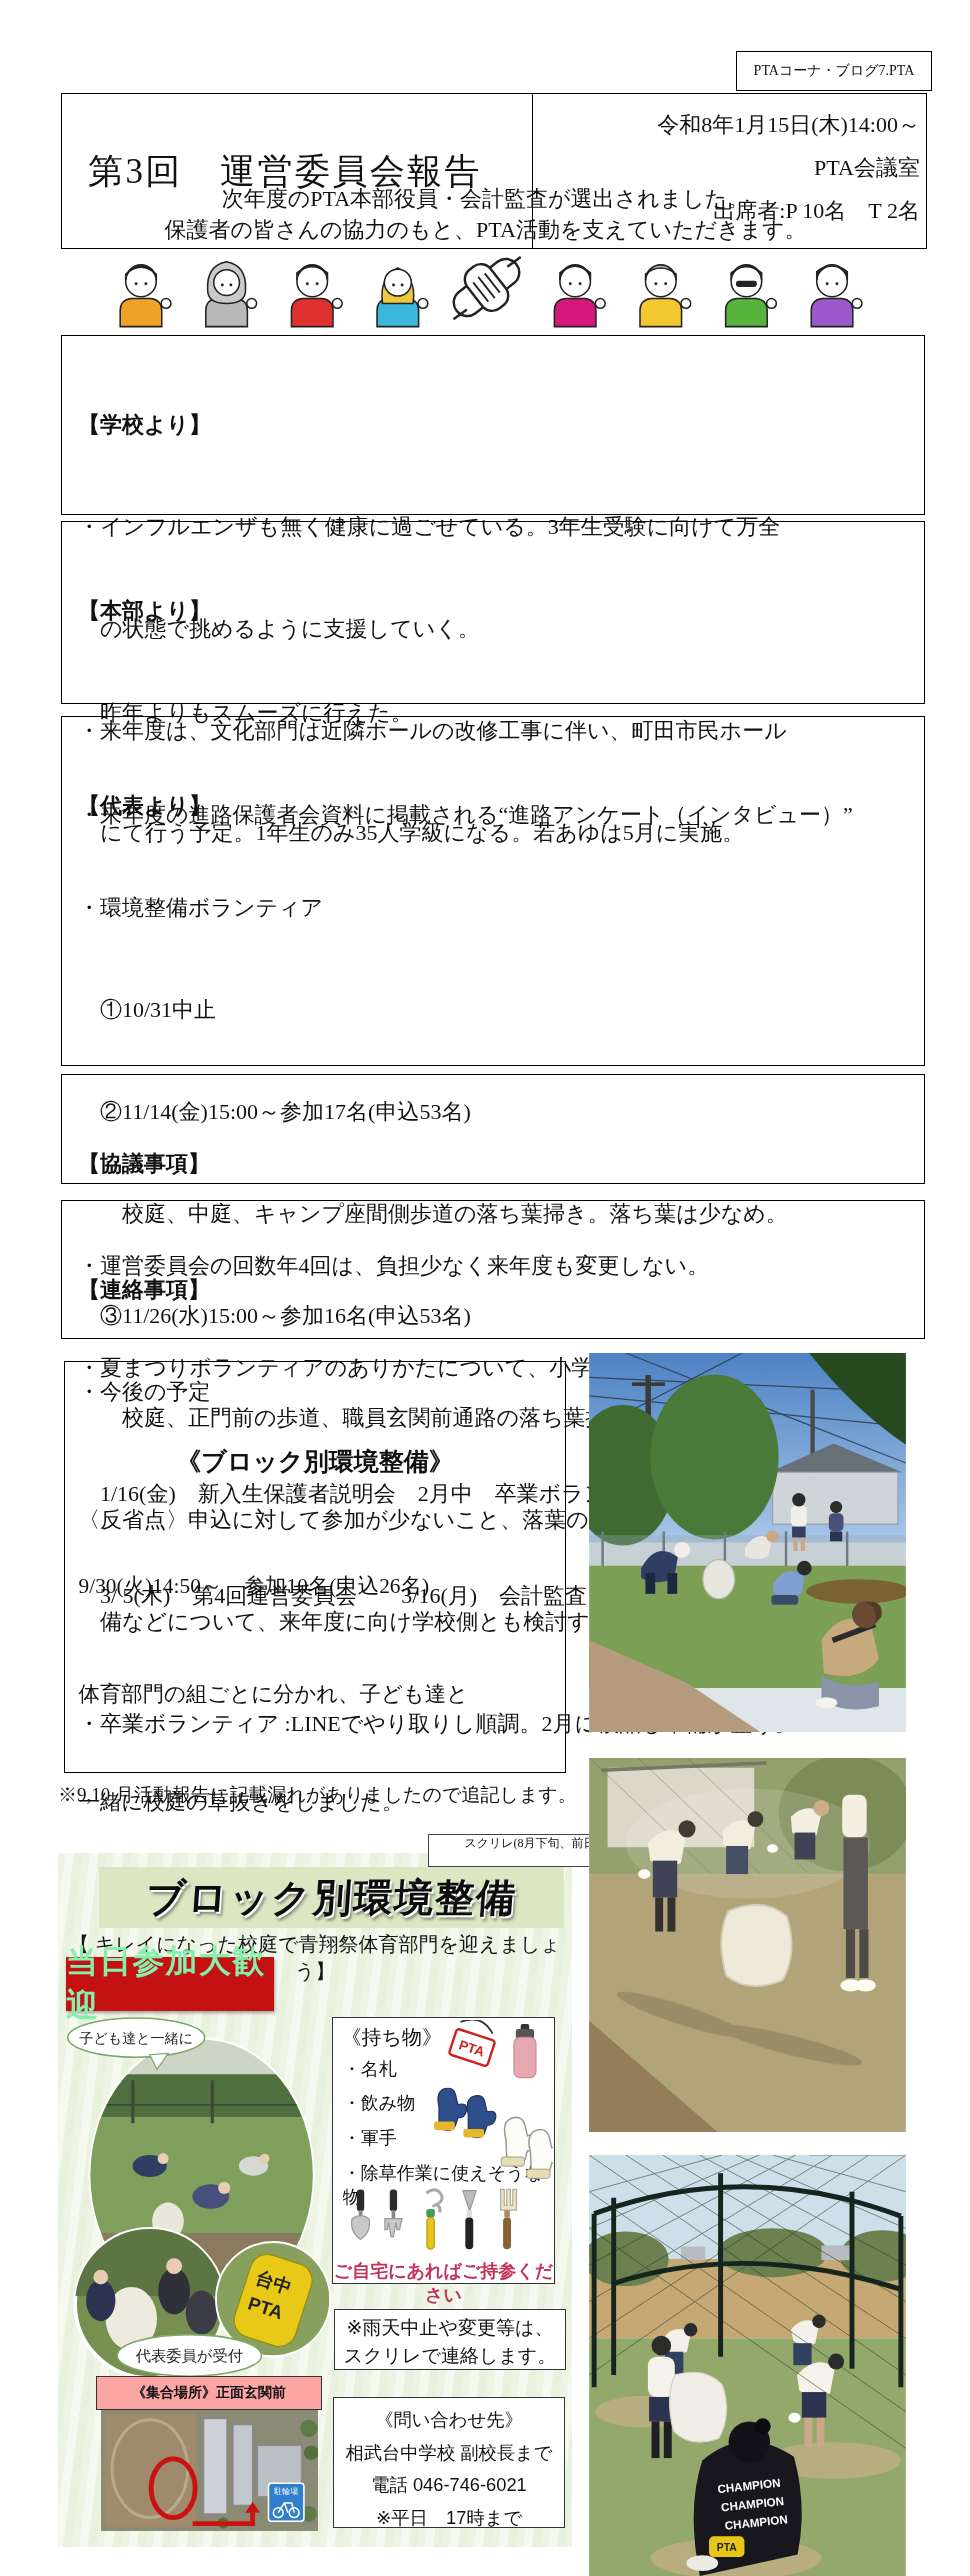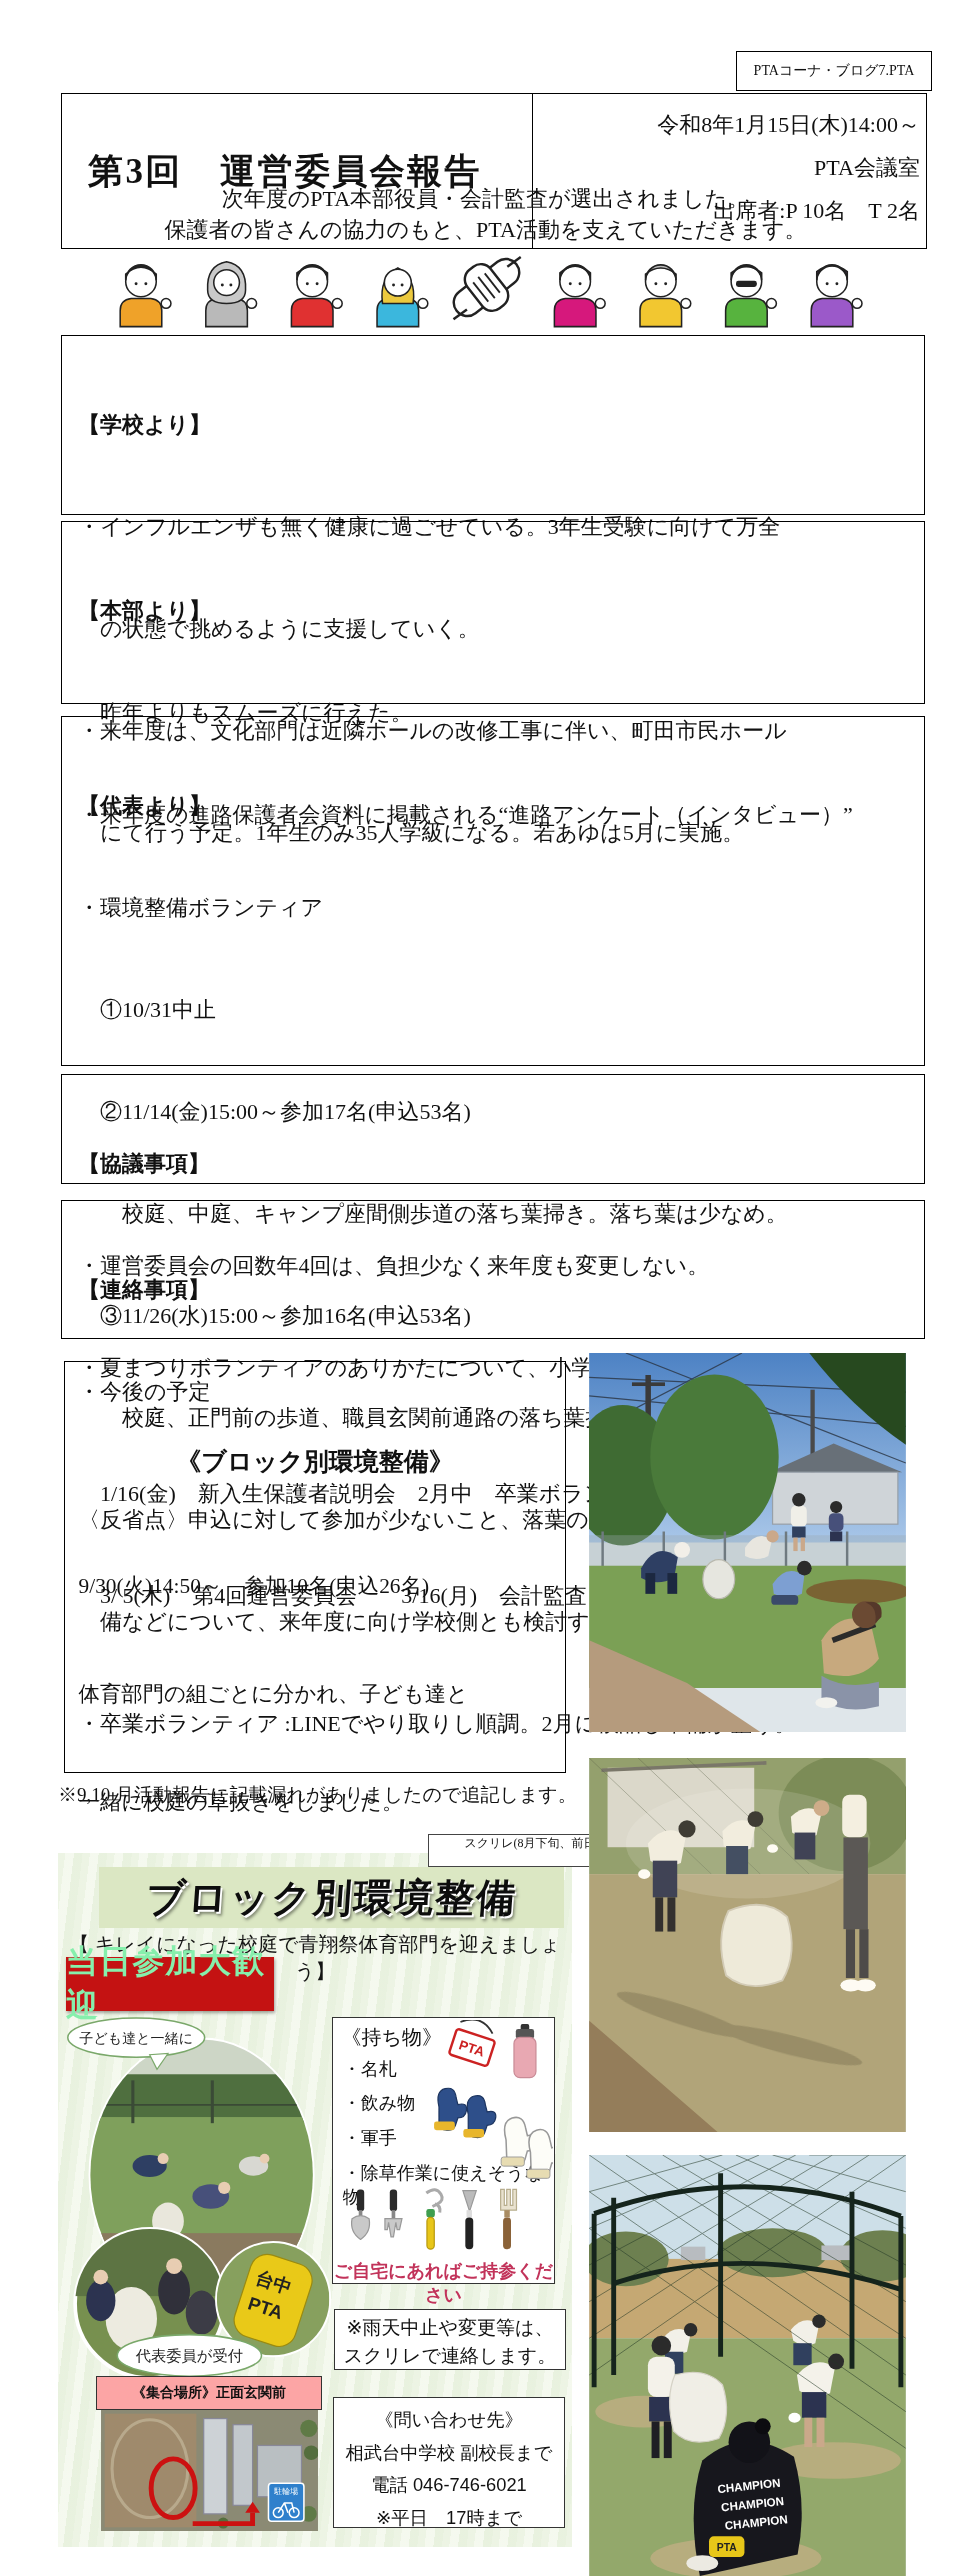--- a/index.html
+++ b/index.html
@@ -6,21 +6,21 @@
   .page{position:relative;width:971px;height:2576px;background:#ffffff;overflow:hidden;
         font-family:"Liberation Serif","DejaVu Serif",serif;color:#111;}
   .abs{position:absolute;}
   .serif{font-family:"Liberation Serif","DejaVu Serif",serif;}
 
   .corner-badge{left:736px;top:51px;width:194px;height:38px;border:1.2px solid #000;
      display:flex;align-items:center;justify-content:center;font-size:14px;text-align:right;}
 
   .header-table{left:61px;top:93px;width:864px;height:154px;border:1.8px solid #000;display:flex;}
   .header-title-cell{width:470px;display:flex;align-items:center;padding-left:26px;box-sizing:border-box;}
-  .header-title{font-size:35px;font-weight:bold;letter-spacing:2.4px;}
+  .header-title{font-size:35px;font-weight:normal;letter-spacing:2.4px;}
   .header-meta-cell{flex:1;border-left:1.8px solid #000;padding:9.8px 6.1px 6.1px 16px;box-sizing:border-box;
      font-size:22px;line-height:1.95;text-align:right;}
 
   .intro{left:0;top:183px;width:971px;text-align:center;font-size:22px;line-height:1.42;}
 
   .illustration{left:89px;top:247px;width:795px;height:81px;}
 
   .sec{left:61px;width:864px;border:1.8px solid #000;box-sizing:border-box;
        padding:3.7px 14.7px 3.7px 16px;font-size:22px;line-height:34px;white-space:pre-wrap;}
   .sec-title{font-weight:bold;}

